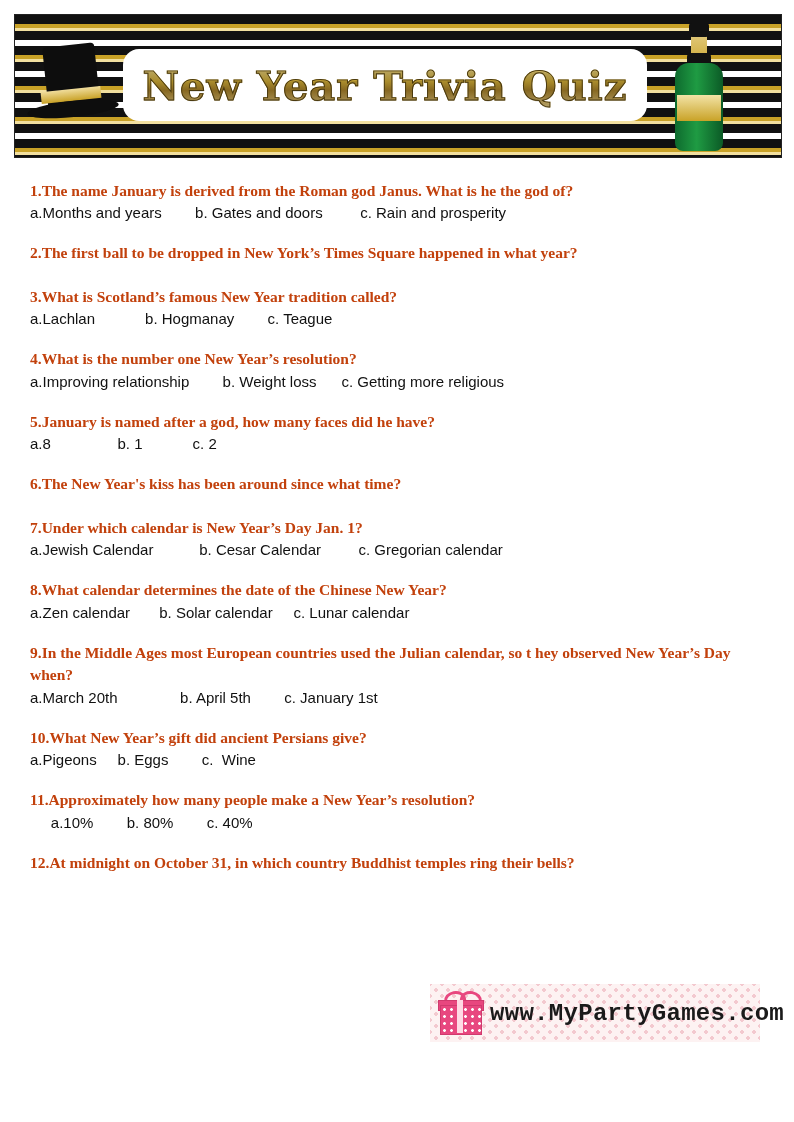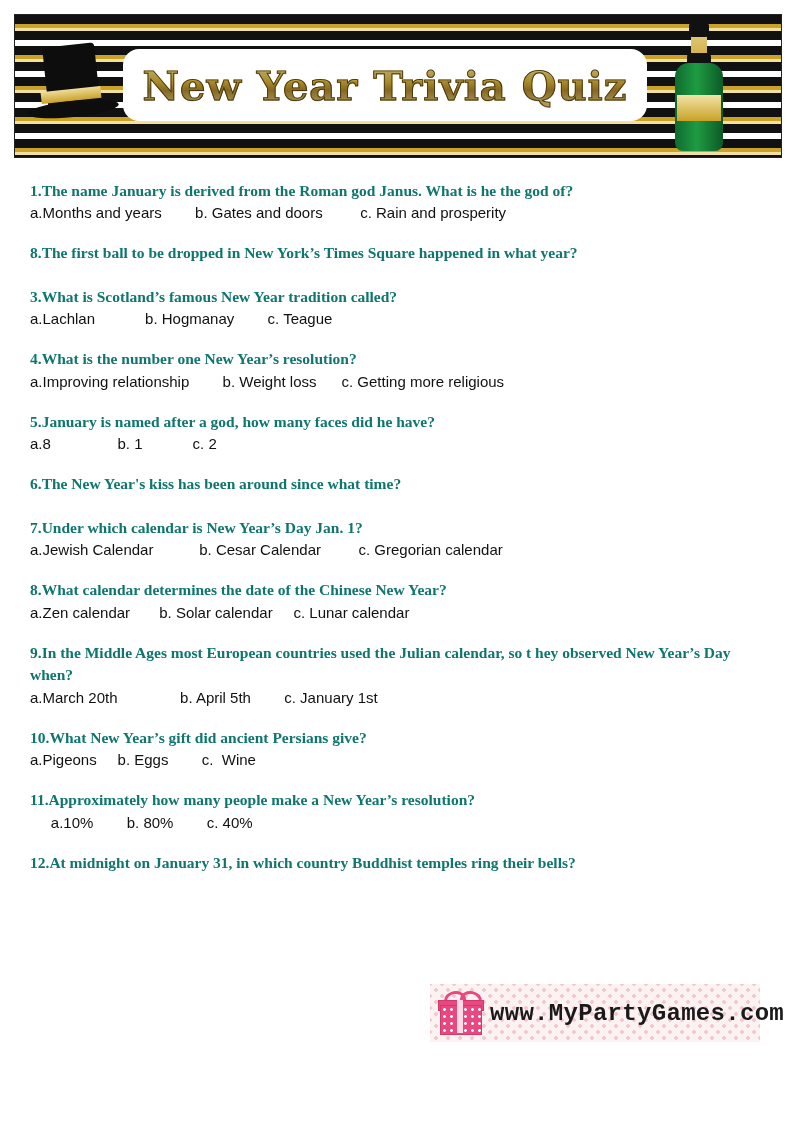--- a/index.html
+++ b/index.html
@@ -167,21 +167,21 @@
     width: 734px;
   }
   .qblock {
     margin-bottom: 21px;
   }
   .question {
     font-family: "Liberation Serif", serif;
     font-weight: bold;
     font-size: 15.5px;
     line-height: 1.45;
-    color: #0f766e;
+    color: #c2410c;
     margin: 0 0 2px 0;
   }
   .answers {
     font-family: Liberation Sans, sans-serif;
     font-size: 15px;
     color: #111111;
     margin: 0;
     white-space: pre;
   }
 
@@ -294,21 +294,21 @@
   </div>
 
   <div class="content">
 
     <div class="qblock">
       <p class="question">1.The name January is derived from the Roman god Janus. What is he the god of?</p>
       <p class="answers">a.Months and years        b. Gates and doors         c. Rain and prosperity</p>
     </div>
 
     <div class="qblock">
-      <p class="question">8.The first ball to be dropped in New York’s Times Square happened in what year?</p>
+      <p class="question">2.The first ball to be dropped in New York’s Times Square happened in what year?</p>
     </div>
 
     <div class="qblock">
       <p class="question">3.What is Scotland’s famous New Year tradition called?</p>
       <p class="answers">a.Lachlan            b. Hogmanay        c. Teague</p>
     </div>
 
     <div class="qblock">
       <p class="question">4.What is the number one New Year’s resolution?</p>
       <p class="answers">a.Improving relationship        b. Weight loss      c. Getting more religious</p>
@@ -343,21 +343,21 @@
       <p class="question">10.What New Year’s gift did ancient Persians give?</p>
       <p class="answers">a.Pigeons     b. Eggs        c.  Wine</p>
     </div>
 
     <div class="qblock">
       <p class="question">11.Approximately how many people make a New Year’s resolution?</p>
       <p class="answers">     a.10%        b. 80%        c. 40%</p>
     </div>
 
     <div class="qblock">
-      <p class="question">12.At midnight on January 31, in which country Buddhist temples ring their bells?</p>
+      <p class="question">12.At midnight on October 31, in which country Buddhist temples ring their bells?</p>
     </div>
 
   </div>
 
   <div class="footer-logo">
     <div class="gift">
       <div class="bowl"></div>
       <div class="bowr"></div>
       <div class="lid"></div>
       <div class="box"></div>

